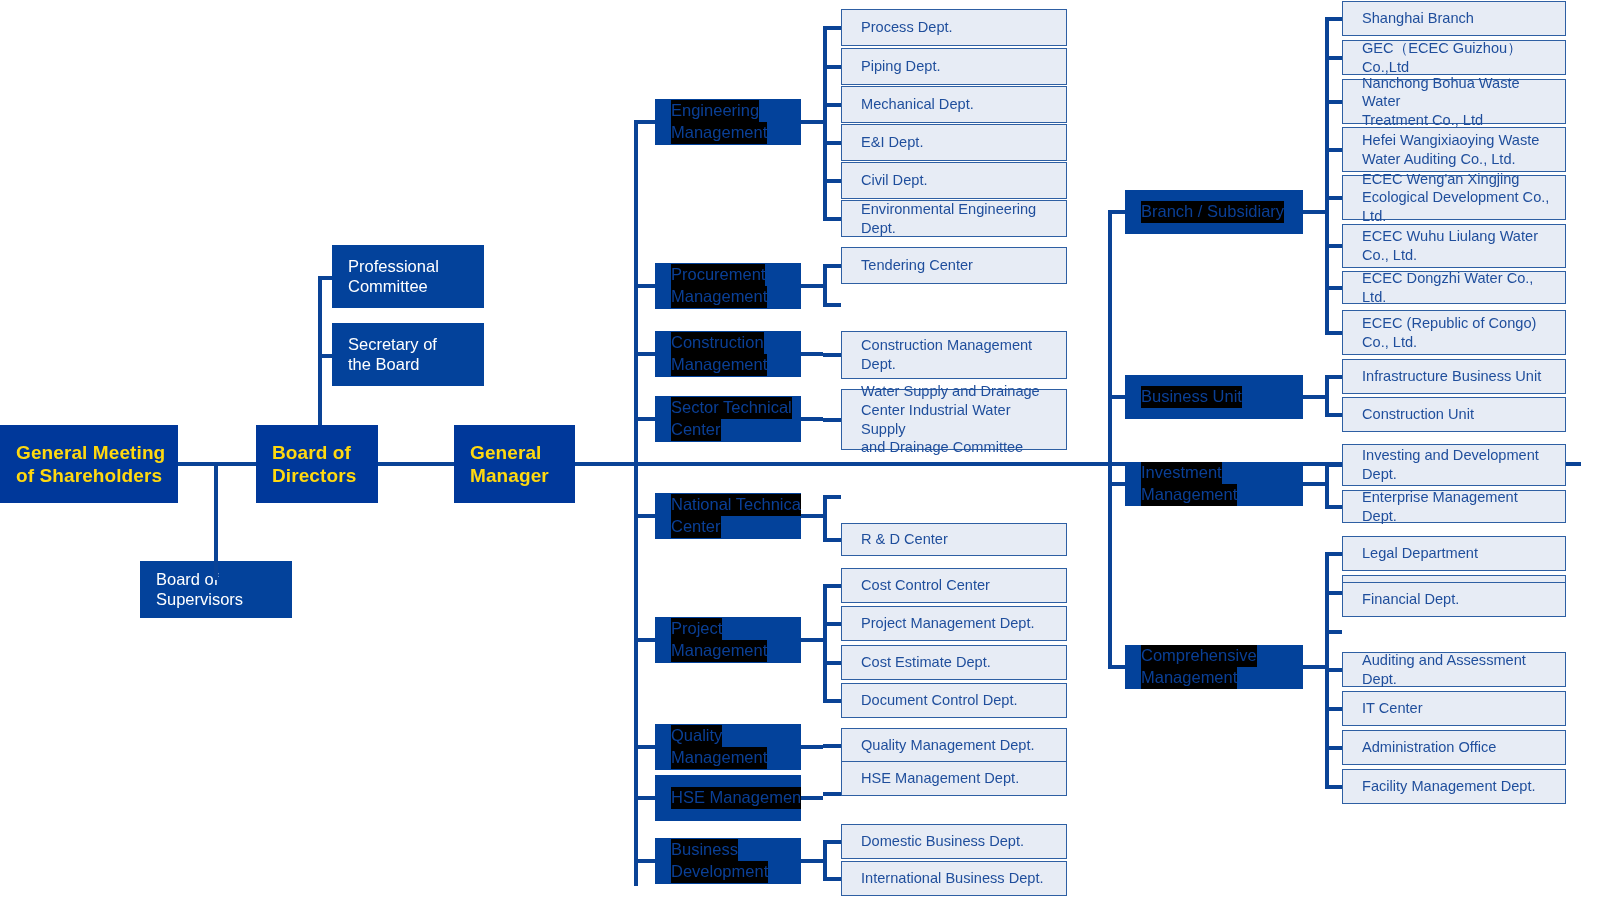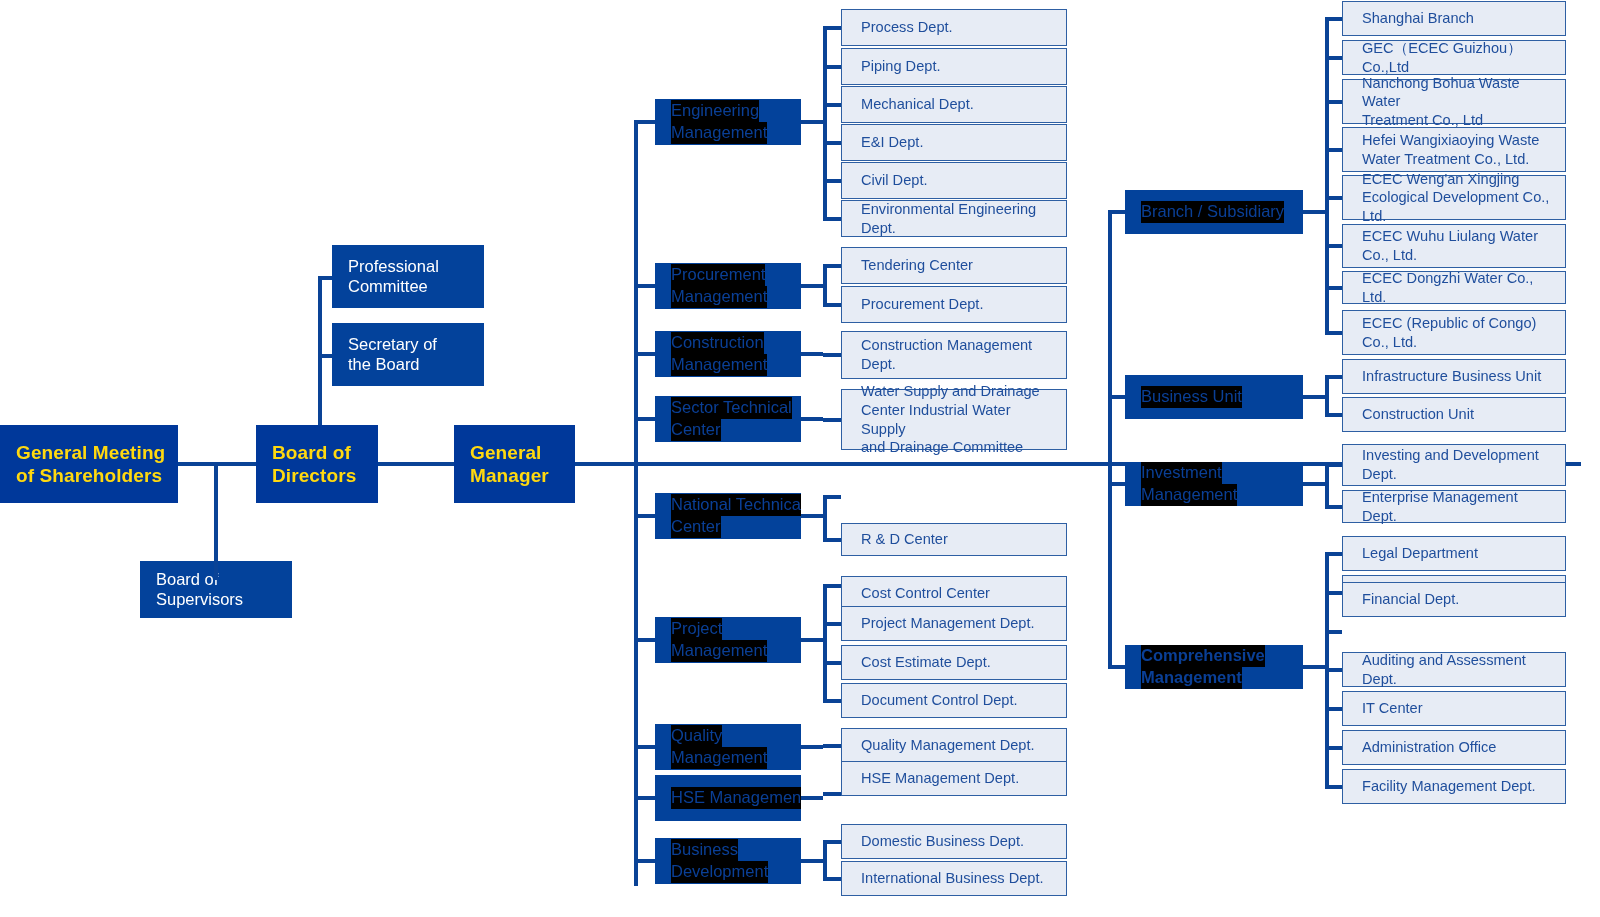--- a/index.html
+++ b/index.html
@@ -156,23 +156,20 @@
         <div class="sel-inner"><div class="sel-txt">Procurement</div><div class="sel-txt">Management</div></div>
       </div>
     </div>
     <div class="ln h" style="left: 634px; top: 284px; width: 21px;"></div>
     <div class="ln h" style="left: 801px; top: 284px; width: 22px;"></div>
     <div class="ln v" style="left: 823px; top: 264px; height: 43px;"></div>
     <div class="box leaf" style="left: 841px; top: 247px; width: 226px; height: 37px;">
       <div style="white-space: pre-line; text-align: right;">Tendering Center</div>
     </div>
     <div class="ln h" style="left: 823px; top: 264px; width: 18px;"></div>
-    <div class="box leaf" style="left: 841px; top: 286px; width: 226px; height: 37px;">
-      <div style="white-space: pre-line;">Procurement Dept.</div>
-    </div>
     <div class="ln h" style="left: 823px; top: 303px; width: 18px;"></div>
     <div class="box dark sel" style="left: 655px; top: 331px; width: 146px; height: 46px;">
       <div class="sel-clip">
         <div class="sel-inner"><div class="sel-txt">Construction</div><div class="sel-txt">Management</div></div>
       </div>
     </div>
     <div class="ln h" style="left: 634px; top: 352px; width: 21px;"></div>
     <div class="ln h" style="left: 801px; top: 352px; width: 22px;"></div>
     <div class="box leaf" style="left: 841px; top: 331px; width: 226px; height: 48px;">
       <div style="white-space: pre-line;">Construction Management
@@ -206,21 +203,21 @@
     </div>
     <div class="ln h" style="left: 823px; top: 538px; width: 18px;"></div>
     <div class="box dark sel" style="left: 655px; top: 617px; width: 146px; height: 46px;">
       <div class="sel-clip">
         <div class="sel-inner"><div class="sel-txt">Project</div><div class="sel-txt">Management</div></div>
       </div>
     </div>
     <div class="ln h" style="left: 634px; top: 638px; width: 21px;"></div>
     <div class="ln h" style="left: 801px; top: 638px; width: 22px;"></div>
     <div class="ln v" style="left: 823px; top: 584px; height: 119px;"></div>
-    <div class="box leaf" style="left: 841px; top: 568px; width: 226px; height: 35px; margin-top: 8px;">
+    <div class="box leaf" style="left: 841px; top: 568px; width: 226px; height: 35px;">
       <div style="white-space: pre-line;">Cost Control Center</div>
     </div>
     <div class="ln h" style="left: 823px; top: 584px; width: 18px;"></div>
     <div class="box leaf" style="left: 841px; top: 606px; width: 226px; height: 35px;">
       <div style="white-space: pre-line;">Project Management Dept.</div>
     </div>
     <div class="ln h" style="left: 823px; top: 622px; width: 18px;"></div>
     <div class="box leaf" style="left: 841px; top: 645px; width: 226px; height: 35px;">
       <div style="white-space: pre-line;">Cost Estimate Dept.</div>
     </div>
@@ -286,21 +283,21 @@
       <div style="white-space: pre-line;">GEC（ECEC Guizhou）Co.,Ltd</div>
     </div>
     <div class="ln h" style="left: 1325px; top: 56px; width: 17px;"></div>
     <div class="box leaf" style="left: 1342px; top: 79px; width: 224px; height: 45px;">
       <div style="white-space: pre-line;">Nanchong Bohua Waste Water
 Treatment Co., Ltd</div>
     </div>
     <div class="ln h" style="left: 1325px; top: 100px; width: 17px;"></div>
     <div class="box leaf" style="left: 1342px; top: 127px; width: 224px; height: 45px;">
       <div style="white-space: pre-line;">Hefei Wangixiaoying Waste
-Water Treatment Co., Ltd.</div>
+Water Auditing Co., Ltd.</div>
     </div>
     <div class="ln h" style="left: 1325px; top: 148px; width: 17px;"></div>
     <div class="box leaf" style="left: 1342px; top: 175px; width: 224px; height: 45px;">
       <div style="white-space: pre-line;">ECEC Weng'an Xingjing
 Ecological Development Co., Ltd.</div>
     </div>
     <div class="ln h" style="left: 1325px; top: 196px; width: 17px;"></div>
     <div class="box leaf" style="left: 1342px; top: 224px; width: 224px; height: 44px;">
       <div style="white-space: pre-line;">ECEC Wuhu Liulang Water
 Co., Ltd.</div>
@@ -341,21 +338,21 @@
     <div class="ln v" style="left: 1325px; top: 463px; height: 46px;"></div>
     <div class="box leaf" style="left: 1342px; top: 444px; width: 224px; height: 42px;">
       <div style="white-space: pre-line;">Investing and Development
 Dept.</div>
     </div>
     <div class="ln h" style="left: 1325px; top: 463px; width: 17px;"></div>
     <div class="box leaf" style="left: 1342px; top: 490px; width: 224px; height: 33px;">
       <div style="white-space: pre-line;">Enterprise Management Dept.</div>
     </div>
     <div class="ln h" style="left: 1325px; top: 505px; width: 17px;"></div>
-    <div class="box dark sel" style="left: 1125px; top: 645px; width: 178px; height: 44px; font-weight: bold;">
+    <div class="box dark sel" style="left: 1125px; top: 645px; width: 178px; height: 44px;">
       <div class="sel-clip">
         <div class="sel-inner"><div class="sel-txt">Comprehensive</div><div class="sel-txt">Management</div></div>
       </div>
     </div>
     <div class="ln h" style="left: 1108px; top: 665px; width: 17px;"></div>
     <div class="ln h" style="left: 1303px; top: 665px; width: 22px;"></div>
     <div class="ln v" style="left: 1325px; top: 552px; height: 237px;"></div>
     <div class="box leaf" style="left: 1342px; top: 536px; width: 224px; height: 35px;">
       <div style="white-space: pre-line;">Legal Department</div>
     </div>

